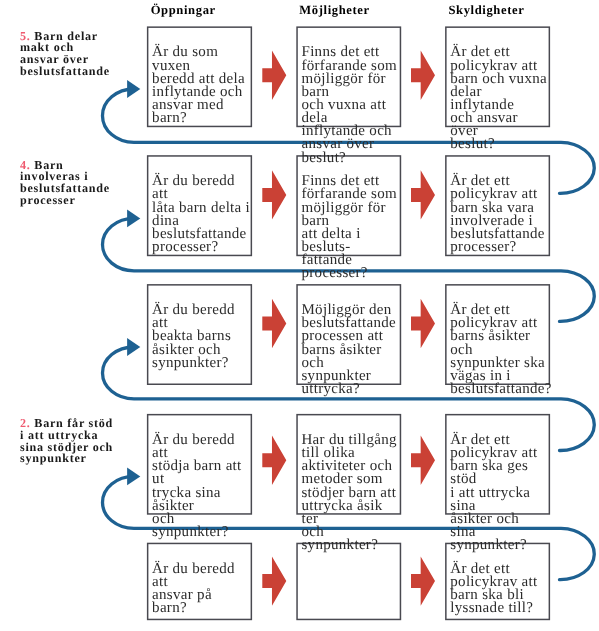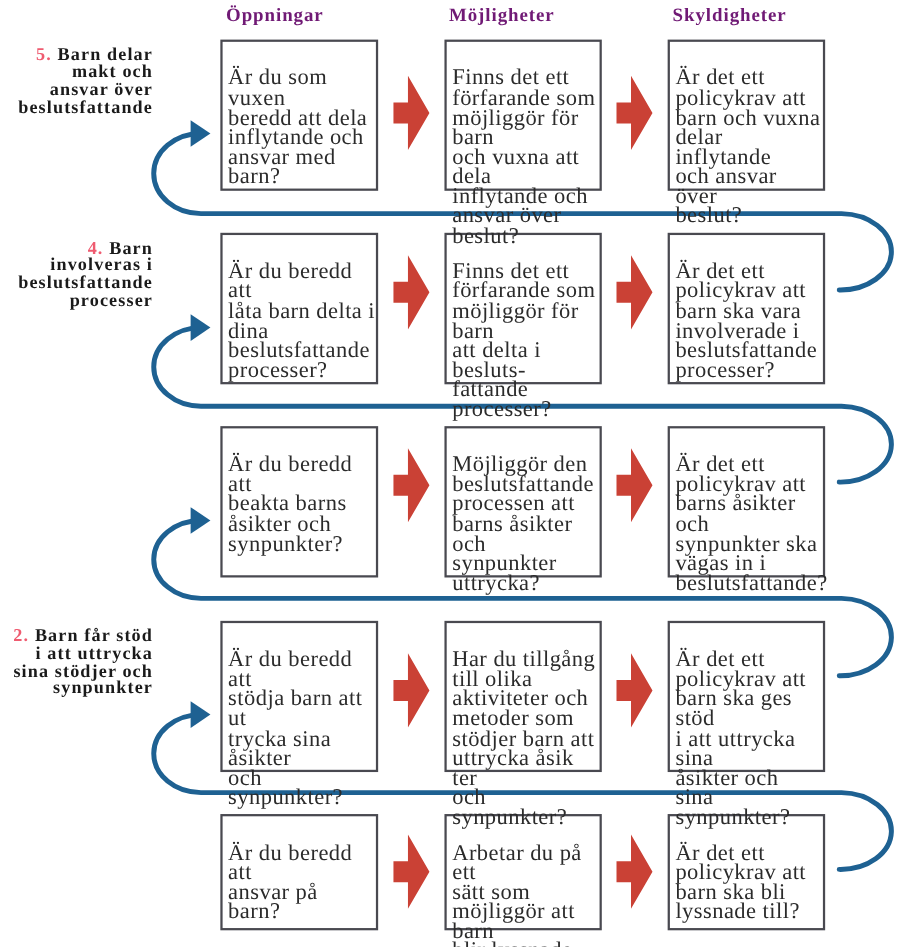--- a/index.html
+++ b/index.html
@@ -27,35 +27,34 @@
   svg.overlay .loop       { fill: none; stroke: #1e6192; stroke-width: 3.3; stroke-linecap: round; }
   svg.overlay .loop-head  { fill: #1e6192; }
 
   
   .col-head {
     position: absolute;
     font-weight: bold;
     font-size: 12.6px;
     letter-spacing: 0.62px;
     line-height: 12.6px;
-    color: #701a75;
+    color: #000000;
     white-space: nowrap;
   }
 
   
   .row-label {
     position: absolute;
-    left: 4px;
+    left: 20px;
     width: 98px;
     font-weight: bold;
     font-size: 12.1px;
     letter-spacing: 0.75px;
     line-height: 11.68px;
     color: #1a1a1a;
-    text-align: right;
   }
   .row-label .num { color: #ef5b70; }
 
   
   .cell { position: absolute; box-sizing: border-box; background: transparent; }
   .cell > .txt {
     position: absolute;
     left: 5.2px;
     top: 20px;
     width: 98px;
@@ -142,19 +141,16 @@
     </div>
 <div class="cell" style="left:296.3px;top:413.9px;width:108px;height:100.8px">
       <div class="txt"><span>Har du tillgång</span><br><span>till olika</span><br><span>aktiviteter och</span><br><span>metoder som</span><br><span>stödjer barn att</span><br><span>uttrycka åsik ter</span><br><span>och synpunkter?</span></div>
     </div>
 <div class="cell" style="left:445.1px;top:413.9px;width:105.0px;height:100.8px">
       <div class="txt"><span>Är det ett</span><br><span>policykrav att</span><br><span>barn ska ges stöd</span><br><span>i att uttrycka sina</span><br><span>åsikter och sina</span><br><span>synpunkter?</span></div>
     </div>
 <div class="cell" style="left:146.9px;top:542.7px;width:105.2px;height:77.5px">
       <div class="txt"><span>Är du beredd att</span><br><span>ansvar på barn?</span></div>
     </div>
-<div class="cell" style="left:296.3px;top:542.7px;width:104.9px;height:77.5px">
-      <div class="txt"><span>Arbetar du på ett</span><br><span>sätt som</span><br><span>möjliggör att barn</span><br><span>blir lyssnade till?</span></div>
-    </div>
 <div class="cell" style="left:445.1px;top:542.7px;width:105.0px;height:77.5px">
       <div class="txt"><span>Är det ett</span><br><span>policykrav att</span><br><span>barn ska bli</span><br><span>lyssnade till?</span></div>
     </div>
 </div>
 
 </body></html>

